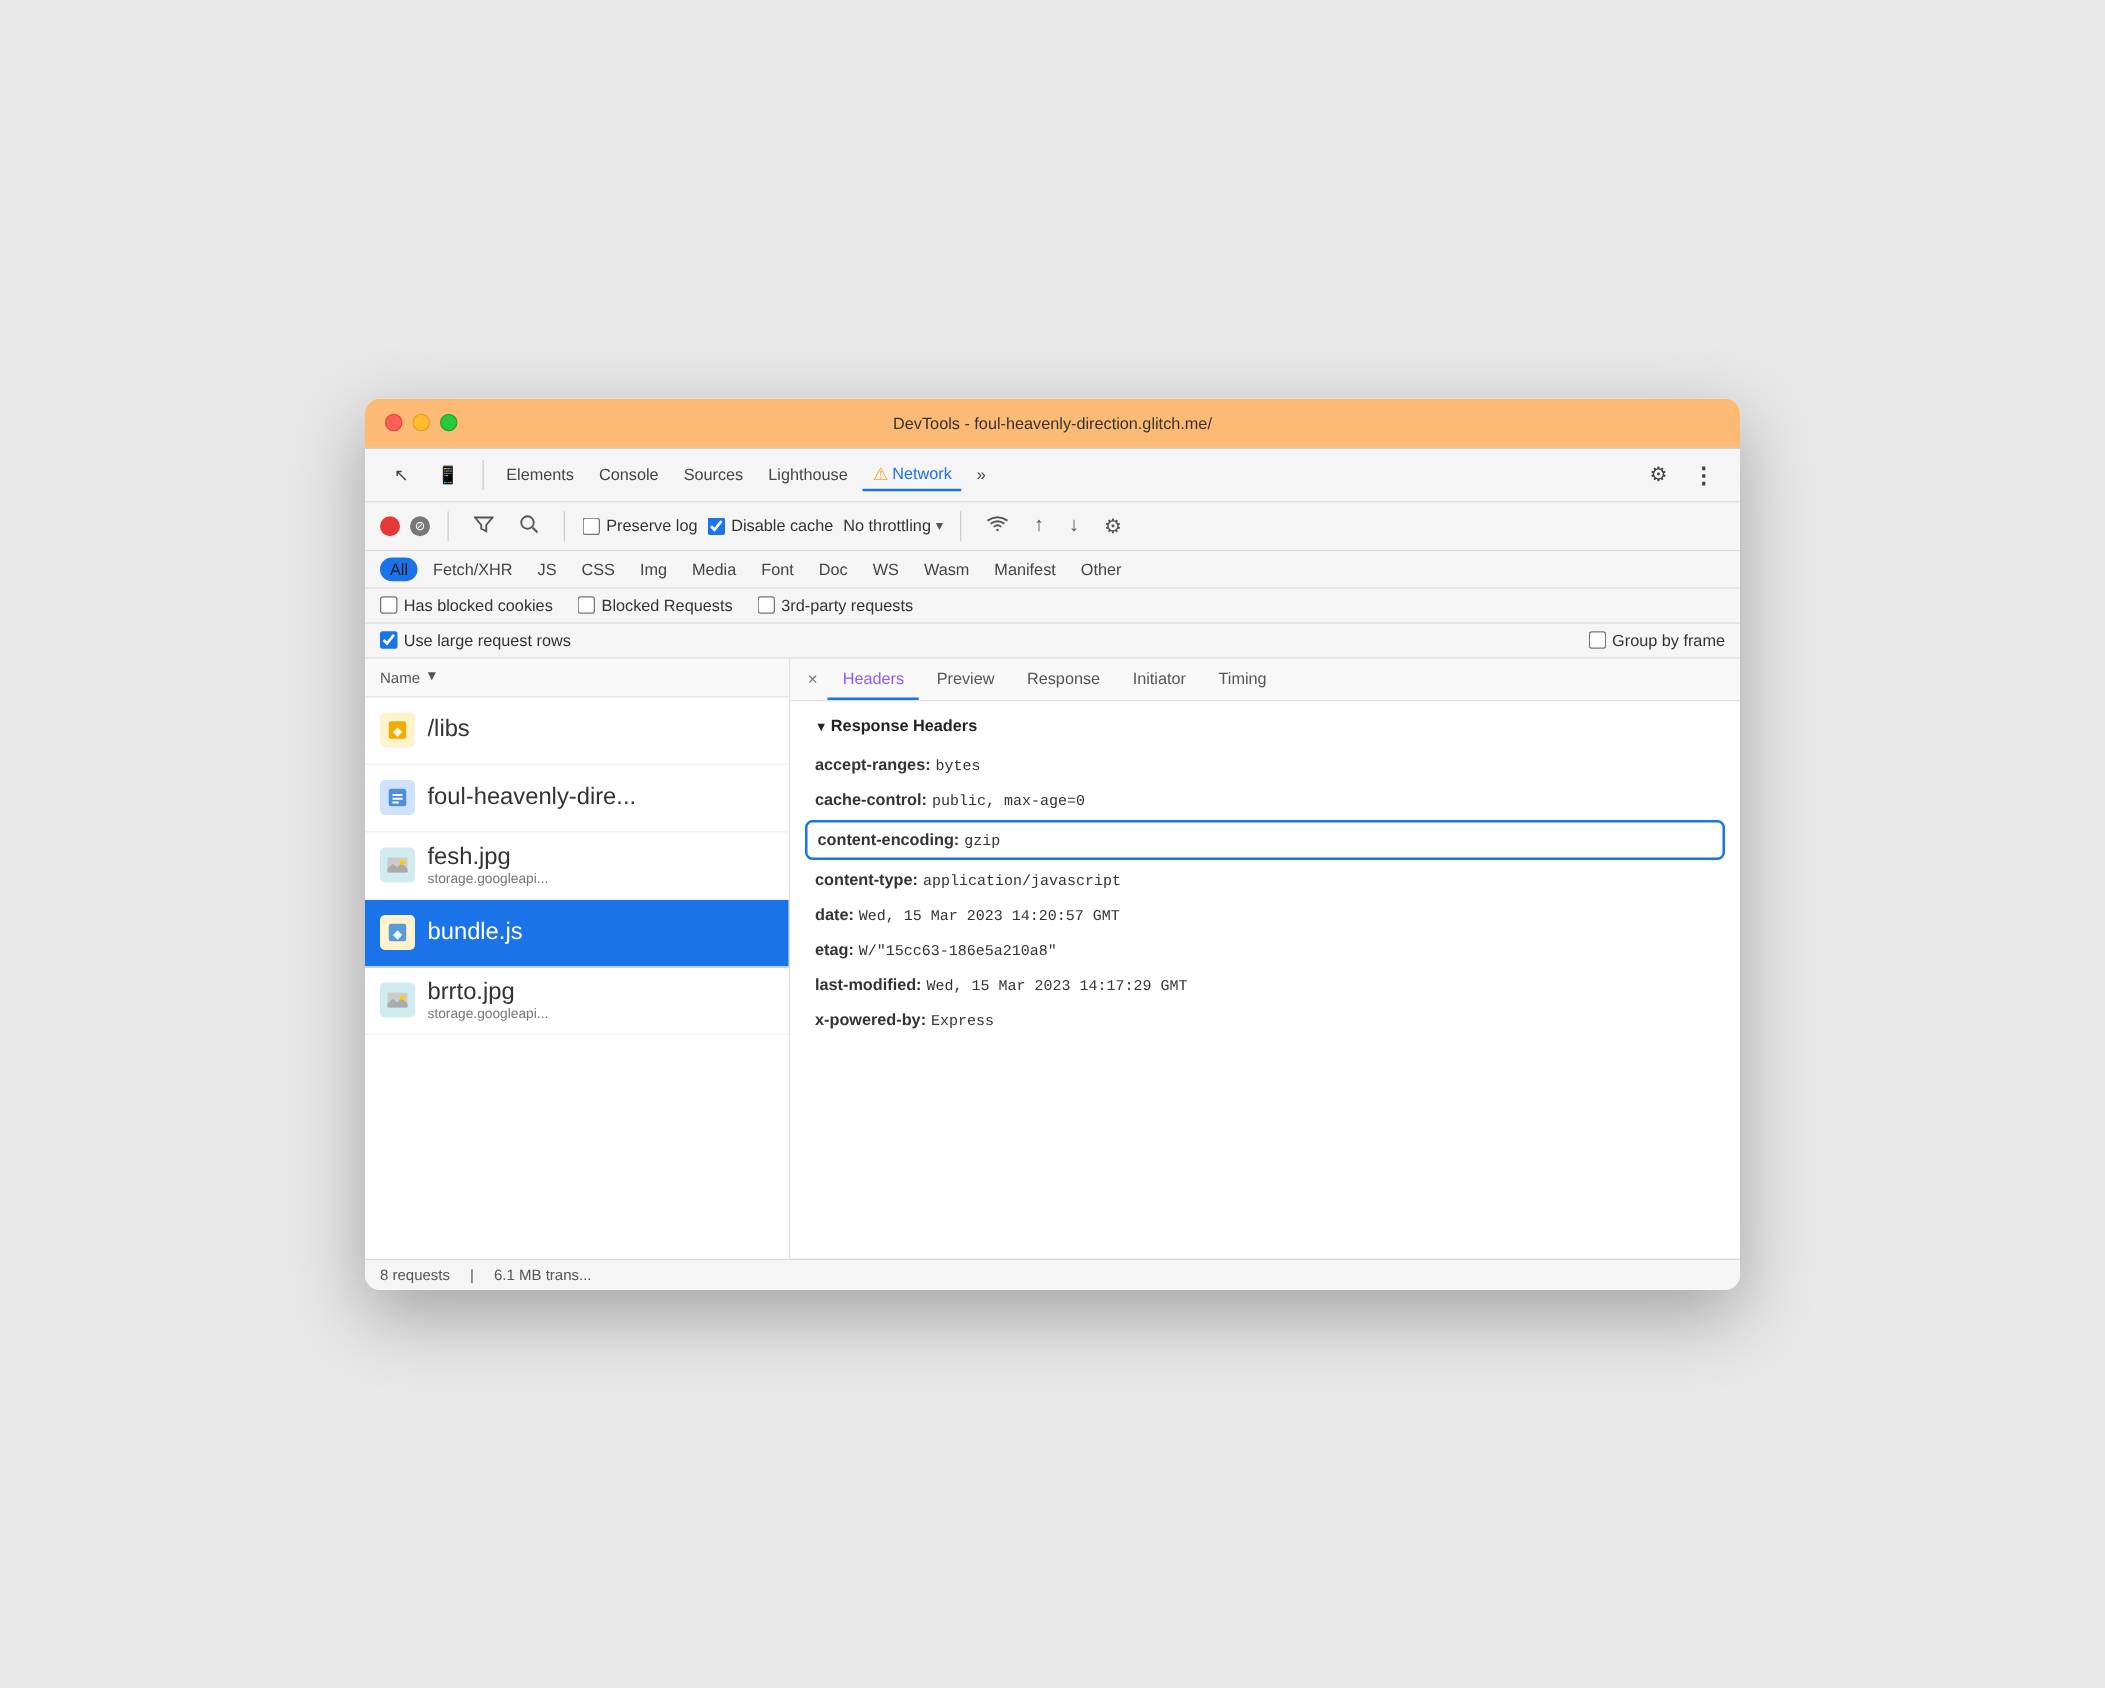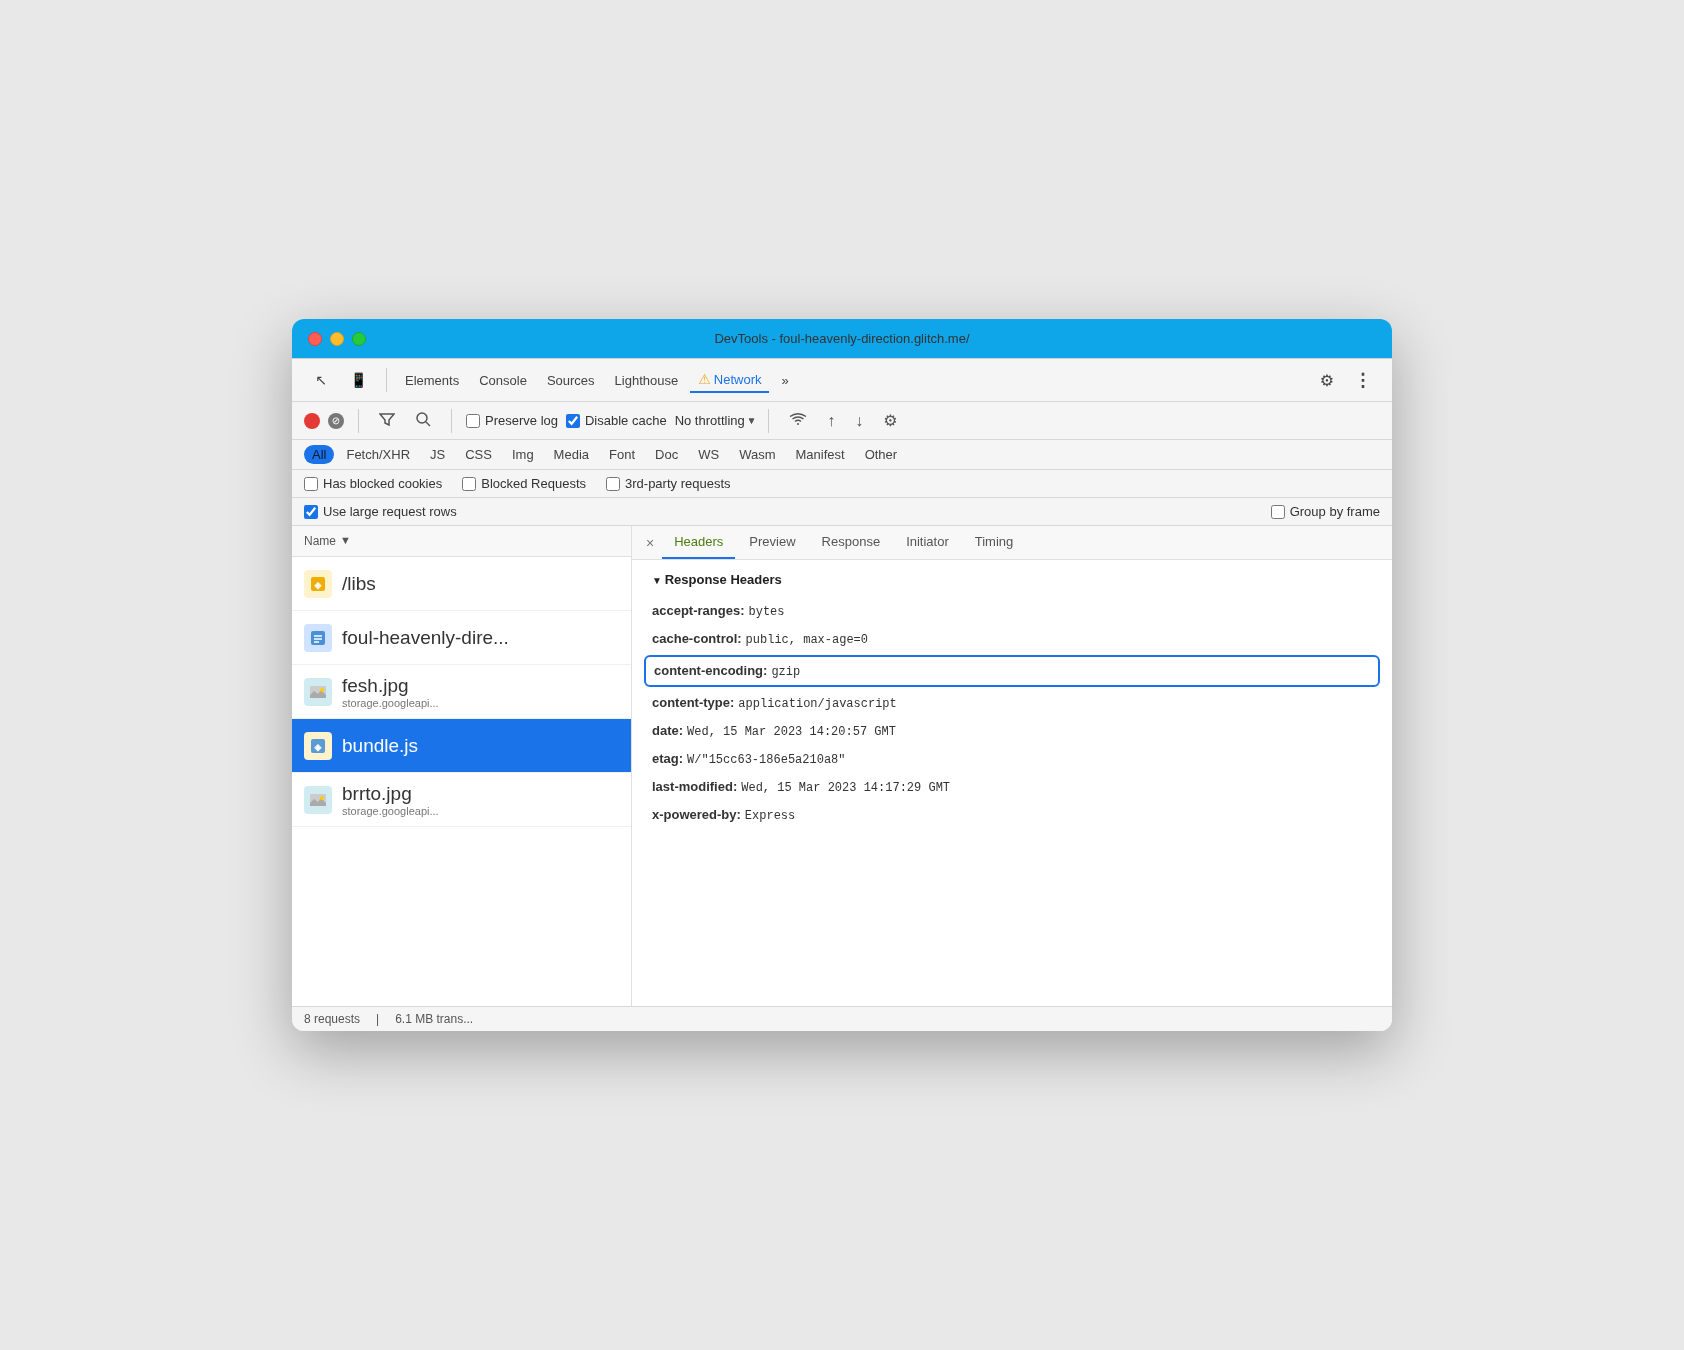--- a/index.html
+++ b/index.html
@@ -12,21 +12,21 @@
       font-family: -apple-system, BlinkMacSystemFont, 'Helvetica Neue', Arial, sans-serif;
     }
     .window {
       width: 1100px;
       background: #f5f5f5;
       border-radius: 12px;
       box-shadow: 0 20px 60px rgba(0,0,0,0.3);
       overflow: hidden;
     }
     .title-bar {
-      background: #0ea5e9;
+      background: #fdba74;
       border-bottom: 1px solid #d0d0d0;
       padding: 12px 16px;
       display: flex;
       align-items: center;
       justify-content: center;
       position: relative;
     }
     .traffic-lights {
       display: flex;
       gap: 8px;
@@ -309,21 +309,21 @@
     .detail-tab {
       background: none;
       border: none;
       padding: 8px 12px;
       font-size: 13px;
       color: #555;
       cursor: pointer;
       border-bottom: 2px solid transparent;
     }
     .detail-tab.active {
-      color: #4d7c0f;
+      color: #8b5cf6;
       border-bottom: 2px solid #1a73e8;
       font-weight: 500;
     }
     .details-content {
       flex: 1;
       overflow-y: auto;
       padding: 12px 20px;
       font-size: 13px;
     }
     .response-headers-section {

